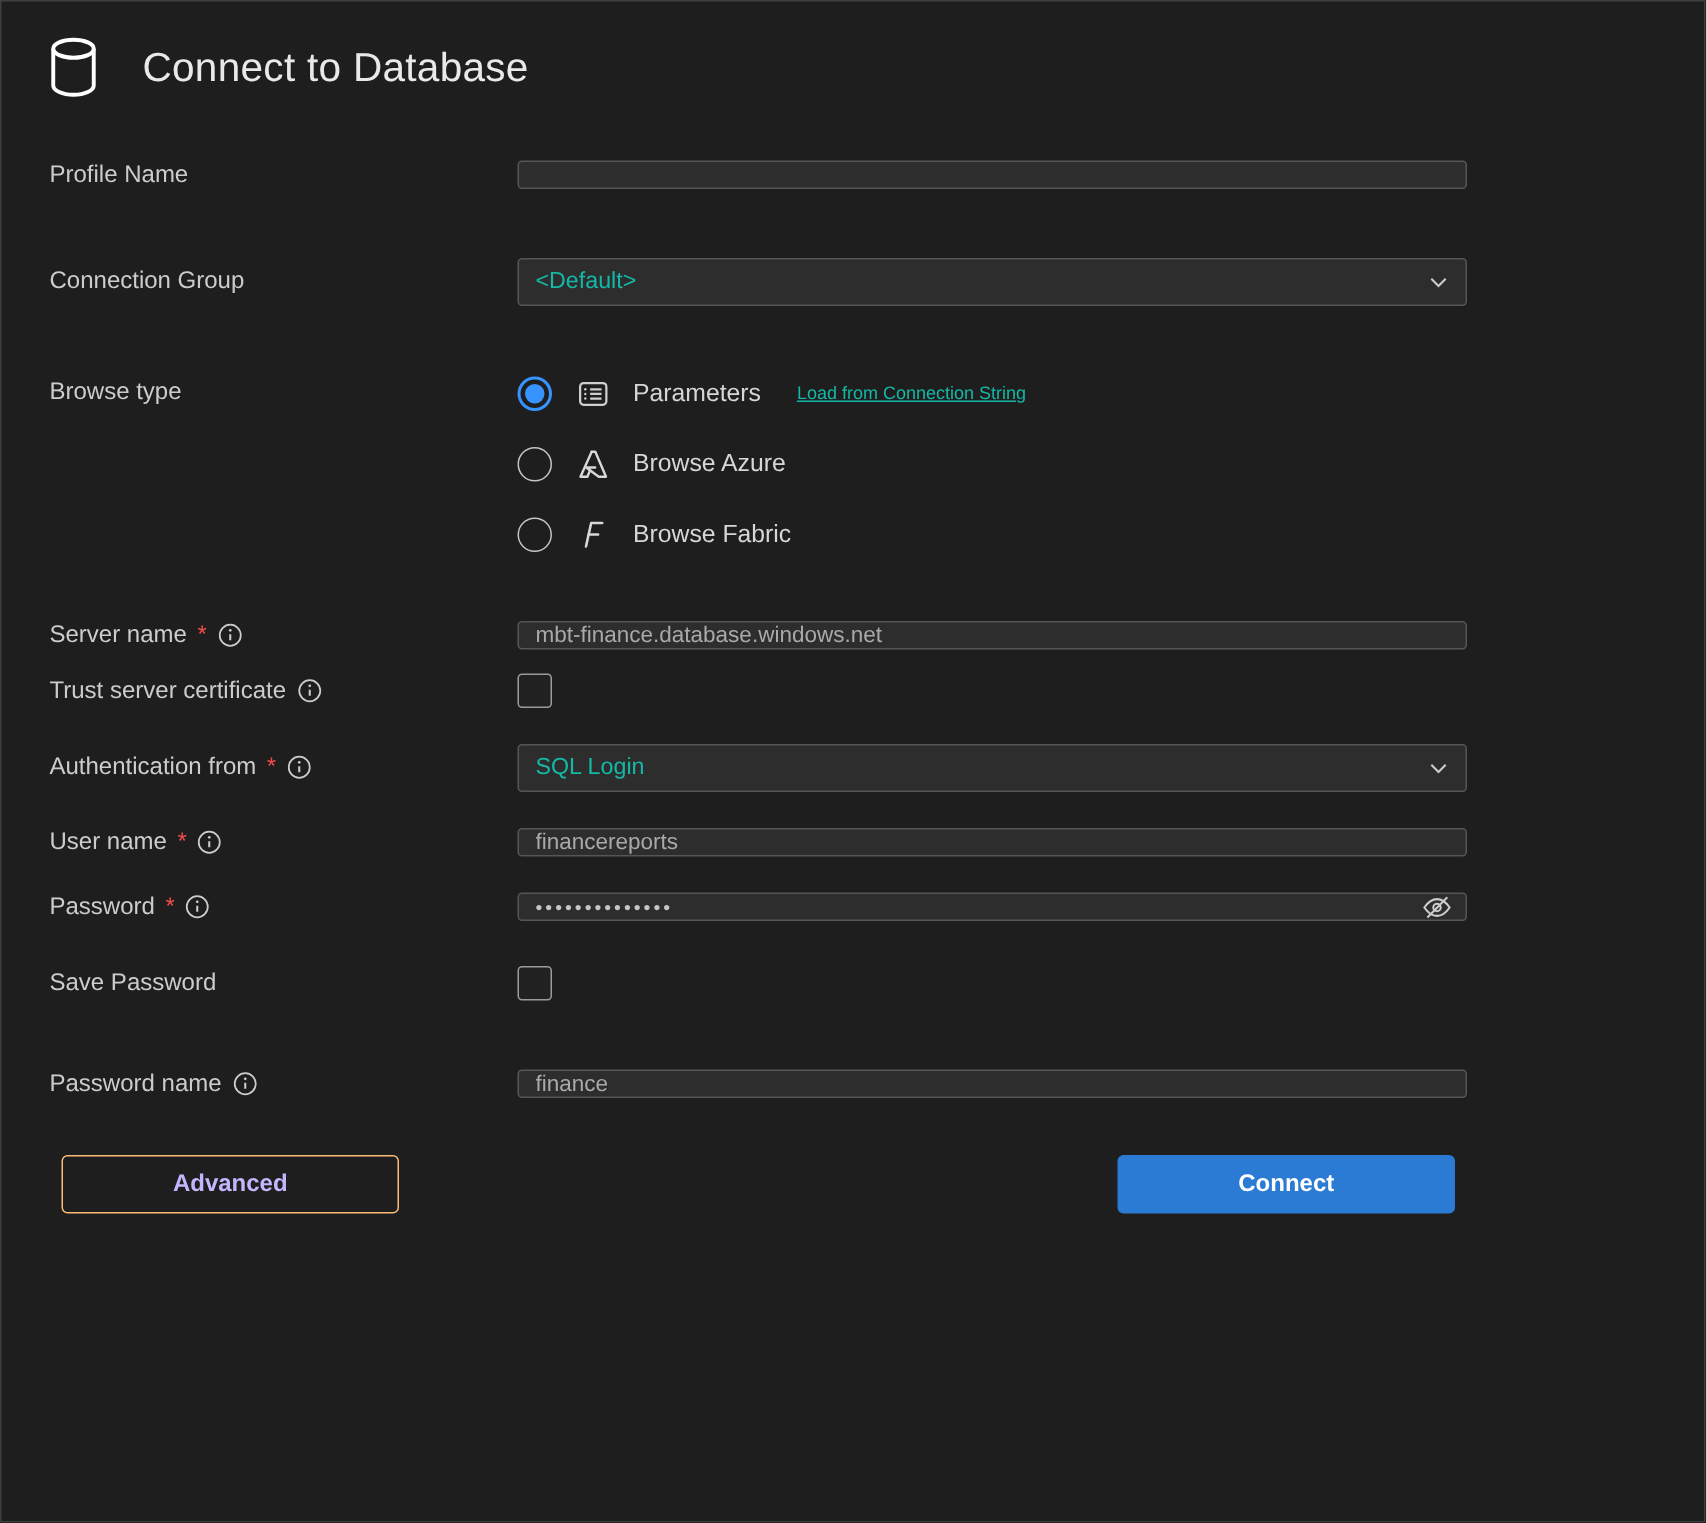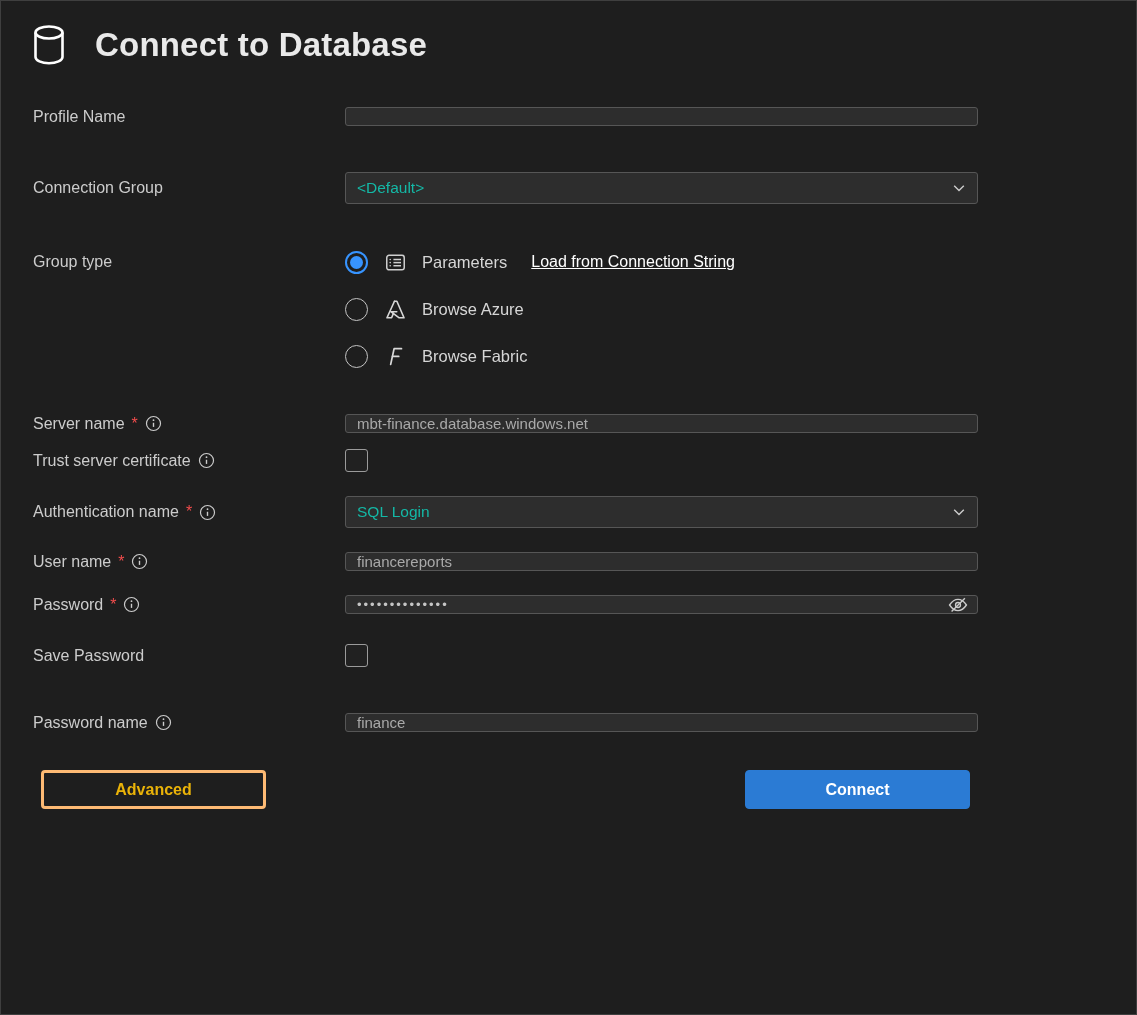--- a/index.html
+++ b/index.html
@@ -15,32 +15,32 @@
     border: 1px solid #3f3f3f;
     background: #1e1e1e;
   }
   
   .header {
     display: flex; align-items: center;
     padding: 22px 27px 16px 27px;
     gap: 25px;
   }
   .header h1 {
-    font-size: 33px; font-weight: 700; color: #e9e9e9; letter-spacing: .2px;
+    font-size: 27px; font-weight: 400; color: #e9e9e9; letter-spacing: .2px;
   }
   .db-icon { width: 42px; height: 44px; display: block; }
 
   
   .form { padding: 24px 32px 0 32px; }
   .row { display: flex; align-items: center; margin-bottom: 24px; }
   .row.gap-lg { margin-bottom: 46px; }
   .row.align-top { align-items: flex-start; }
   .row-label {
     width: 312px; flex-shrink: 0;
-    display: flex; align-items: center; gap: 7px;
+    display: flex; gap: 7px;
     font-size: 16px; color: #cccccc;
   }
   .row.align-top .row-label { padding-top: 3px; }
   .row-field { width: 633px; flex-shrink: 0; position: relative; }
   .req { color: #f14c4c; font-size: 16px; }
   .info-badge { width: 17px; height: 17px; display: inline-flex; cursor: default; }
   .info-badge svg { width: 17px; height: 17px; }
 
   .text-input {
     width: 100%; height: 19px;
@@ -95,36 +95,36 @@
   }
   .radio.selected { border: 2.4px solid #3794ff; }
   .radio.selected::after {
     content: ''; position: absolute; inset: 3px;
     border-radius: 50%; background: #3794ff;
   }
   .radio-ico { width: 24px; height: 24px; flex-shrink: 0; display: flex; align-items: center; justify-content: center; }
   .radio-ico svg { width: 23px; height: 23px; }
   .radio-label { font-size: 16.5px; color: #d6d6d6; }
   .conn-link {
-    font-size: 16px; color: #ffffff; text-decoration: underline;
+    font-size: 12px; color: #14b8a6; text-decoration: underline;
     margin-left: 9px; cursor: pointer;
   }
 
   
   .button-row {
     width: 945px; display: flex; justify-content: space-between;
     margin-top: 38px; padding: 0 8px;
   }
   .btn {
     width: 225px; height: 39px;
     border-radius: 4px; font-family: "Liberation Sans", sans-serif;
     font-size: 16px; font-weight: 700; cursor: pointer;
   }
   .btn-secondary {
-    background: transparent; border: 3px solid #fdba74; color: #eab308;
+    background: transparent; border: 1px solid #fdba74; color: #c4b5fd;
   }
   .btn-primary {
     background: #2b7bd4; border: 1px solid #2b7bd4; color: #ffffff;
   }
 </style>
 </head>
 <body>
 
 <div class="app">
 
@@ -160,21 +160,21 @@
         <span class="chevron">
           <svg viewBox="0 0 16 16" fill="none">
               <path d="M3.2 5.8 L8 10.6 L12.8 5.8" stroke="#cccccc" stroke-width="1.4"></path>
             </svg>
         </span>
       </div>
     </div>
 
     <div class="row gap-lg align-top">
       <div class="row-label">
-        <span>Group type</span>
+        <span>Browse type</span>
       </div>
       <div class="row-field">
         <div class="radio-group">
 
           <div class="radio-row">
             <span class="radio selected"></span>
             <span class="radio-ico">
               <svg viewBox="0 0 20 20" fill="none" stroke="#cfcfcf" stroke-width="1.3">
                 <rect x="2.4" y="3.8" width="15.2" height="12.6" rx="2"></rect>
                 <line x1="8.2" y1="7.4" x2="14.8" y2="7.4"></line>
@@ -243,21 +243,21 @@
             </svg>
         </span>
       </div>
       <div class="row-field">
         <div class="checkbox"></div>
       </div>
     </div>
 
     <div class="row">
       <div class="row-label">
-        <span>Authentication name</span>
+        <span>Authentication from</span>
         <span class="req">*</span>
         <span class="info-badge">
           <svg viewBox="0 0 16 16" fill="none">
               <circle cx="8" cy="8" r="6.6" stroke="#cccccc" stroke-width="1.1"></circle>
               <line x1="8" y1="7.3" x2="8" y2="11.2" stroke="#cccccc" stroke-width="1.3"></line>
               <circle cx="8" cy="4.9" r="0.85" fill="#cccccc"></circle>
             </svg>
         </span>
       </div>
       <div class="row-field">

